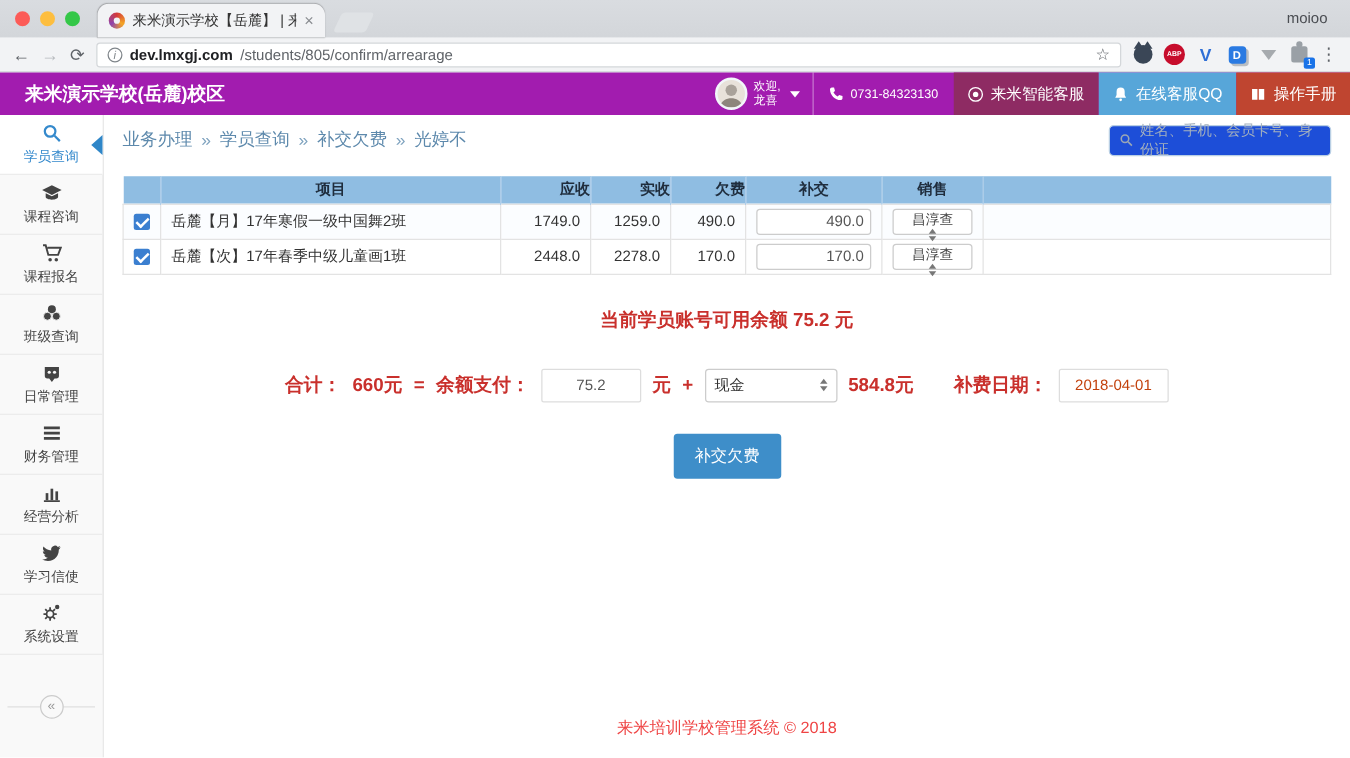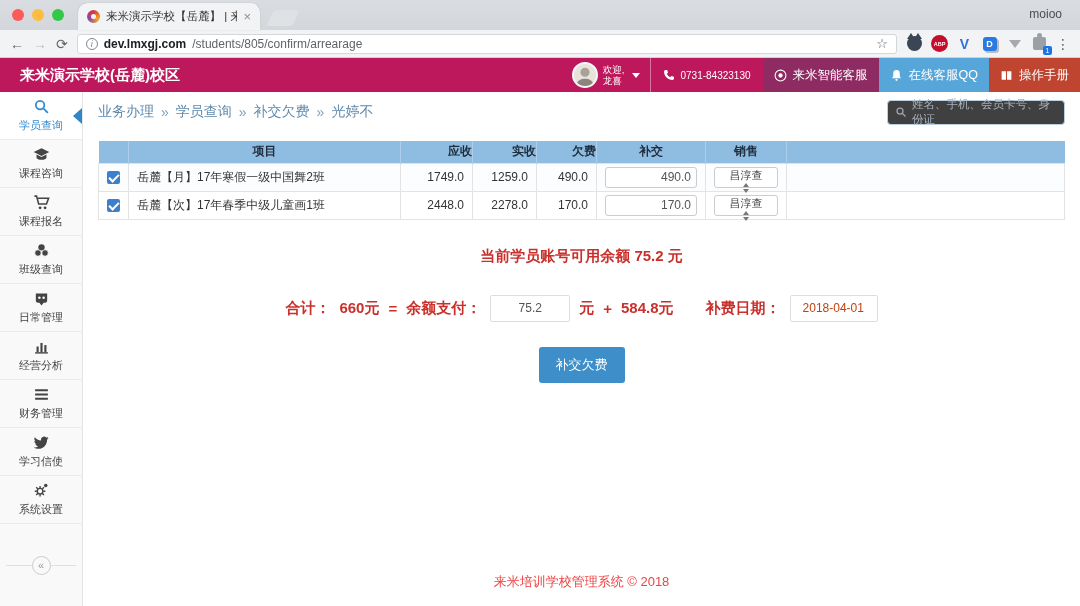--- a/index.html
+++ b/index.html
@@ -35,21 +35,21 @@
   .ext-abp { width:17px; height:17px; border-radius:50%; background:#c70d2c; color:#fff; font-size:5.5px; font-weight:bold; display:flex; align-items:center; justify-content:center; }
   .ext-v { color:#2f6fd6; font-weight:bold; font-size:14px; }
   .ext-d { width:14px; height:14px; background:#2a7ae2; border-radius:3px; color:#fff; font-size:9px; font-weight:bold; display:flex; align-items:center; justify-content:center; box-shadow:2px 2px 0 #b9bdc2; }
   .ext-vg { width:0; height:0; border-left:6px solid transparent; border-right:6px solid transparent; border-top:8px solid #a6aaae; }
   .ext-puzzle { width:13px; height:13px; background:#9aa0a6; border-radius:2px; position:relative; }
   .ext-puzzle::before { content:""; position:absolute; top:-4px; left:4px; width:5px; height:5px; border-radius:50%; background:#9aa0a6; }
   .badge1 { position:absolute; right:-4px; bottom:-3px; background:#1a73e8; color:#fff; font-size:7px; width:9px; height:9px; border-radius:2px; display:flex; align-items:center; justify-content:center; }
   .menu-dots { color:#5f6368; font-size:14px; letter-spacing:0; }
 
   
-  .appheader { height:34px; background:#be185d; display:flex; align-items:stretch; color:#fff; }
+  .appheader { height:34px; background:#a21caf; display:flex; align-items:stretch; color:#fff; }
   .app-title { font-size:15px; font-weight:bold; display:flex; align-items:center; padding-left:20px; }
   .hright { margin-left:auto; display:flex; align-items:stretch; }
   .userbox { display:flex; align-items:center; gap:5px; padding:0 10px; }
   .avatar { width:26px; height:26px; border-radius:50%; background:#e8e2da; border:2px solid #f2f6fa; overflow:hidden; display:flex; align-items:flex-end; justify-content:center; flex:none; }
   .welcome { font-size:9.5px; line-height:1.2; }
   .caret-down { width:0; height:0; border-left:4px solid transparent; border-right:4px solid transparent; border-top:5px solid #fff; margin-left:3px; }
   .phonebox { display:flex; align-items:center; gap:5px; padding:0 12px; border-left:1px solid rgba(255,255,255,.4); font-size:10px; }
   .hbtn { display:flex; align-items:center; gap:6px; padding:0 11px; font-size:12.5px; cursor:pointer; }
   .hbtn.smart { background:#8e2b63; }
   .hbtn.qq { background:#57a6d9; }
@@ -63,21 +63,21 @@
   .sideitem.active { background:#fff; color:#3489cc; }
   .sideitem.active::after { content:""; position:absolute; right:0; top:50%; transform:translateY(-50%); border-top:8px solid transparent; border-bottom:8px solid transparent; border-right:9px solid #2f86c8; }
   .collapse-row { flex:1; display:flex; align-items:center; justify-content:center; position:relative; background:#f9f9f9; }
   .collapse-row::before { content:""; position:absolute; left:6px; right:6px; top:50%; height:1px; background:#e0e0e0; }
   .collapse-btn { width:19px; height:19px; border:1px solid #ccc; border-radius:50%; background:#f9f9f9; color:#999; font-size:11px; line-height:17px; text-align:center; position:relative; }
 
   .main { flex:1; display:flex; flex-direction:column; padding:0 15px; }
   .crumb-row { height:40px; display:flex; align-items:center; }
   .breadcrumb { font-size:14px; color:#5d89ac; display:flex; gap:7px; align-items:center; }
   .crumb-sep { color:#7fa3bf; }
-  .searchbox { margin-left:auto; width:178px; height:25px; border:1px solid #b9cfe4; border-radius:4px; display:flex; align-items:center; gap:5px; padding:0 7px; color:#a5b1bd; font-size:11.5px; background:#404040; }
+  .searchbox { margin-left:auto; width:178px; height:25px; border:1px solid #b9cfe4; border-radius:4px; display:flex; align-items:center; gap:5px; padding:0 7px; color:#a5b1bd; font-size:11.5px; background:#1d4ed8; }
   .searchbox svg { width:12px; height:12px; flex:none; }
 
   table.fees { width:100%; border-collapse:collapse; font-size:12px; margin-top:9px; }
   table.fees th { background:#8fbde2; color:#1f2d3d; font-weight:bold; height:22px; font-size:12px; border-left:1px solid #aecde9; }
   table.fees th:first-child { border-left:none; }
   table.fees td { border:1px solid #e3e3e3; height:28px; padding:0 8px; color:#333; }
   table.fees tr.r1 td { background:#fbfdff; }
   td.num,th.num { text-align:right; }
   td.center { text-align:center; }
   .cb { display:inline-block; width:13px; height:13px; background:#3b7fd0; border-radius:2px; position:relative; vertical-align:middle; }
@@ -226,32 +226,32 @@
     <div class="sideitem">
       <svg viewBox="0 0 24 24">
           <path d="M4 5h16v10a3 3 0 01-3 3h-2l-3 4-3-4H7a3 3 0 01-3-3z" fill="currentColor"></path>
           <circle cx="9" cy="11" r="1.8" fill="#f9f9f9"></circle>
           <circle cx="15" cy="11" r="1.8" fill="#f9f9f9"></circle>
         </svg>
       <span>日常管理</span>
     </div>
     <div class="sideitem">
       <svg viewBox="0 0 24 24">
+          <path d="M3 6h18M3 12h18M3 18h18" stroke="currentColor" stroke-width="3"></path>
+        </svg>
+      <span>财务管理</span>
+    </div>
+    <div class="sideitem">
+      <svg viewBox="0 0 24 24">
           <path d="M3 21h18" stroke="currentColor" stroke-width="2"></path>
           <rect x="5" y="12" width="3" height="8" fill="currentColor"></rect>
           <rect x="10.5" y="7" width="3" height="13" fill="currentColor"></rect>
           <rect x="16" y="10" width="3" height="10" fill="currentColor"></rect>
         </svg>
       <span>经营分析</span>
-    </div>
-    <div class="sideitem">
-      <svg viewBox="0 0 24 24">
-          <path d="M3 6h18M3 12h18M3 18h18" stroke="currentColor" stroke-width="3"></path>
-        </svg>
-      <span>财务管理</span>
     </div>
     <div class="sideitem">
       <svg viewBox="0 0 24 24">
           <path d="M22 5.5c-.8.4-1.6.6-2.5.8A4.2 4.2 0 0021.4 4c-.8.5-1.7.9-2.7 1.1a4.3 4.3 0 00-7.4 3.9C7.7 8.8 4.6 7.1 2.5 4.5c-1.1 2-.6 4.5 1.3 5.8-.7 0-1.4-.2-2-.5 0 2.1 1.5 3.9 3.5 4.3-.6.2-1.3.2-2 .1.6 1.8 2.2 3 4.1 3A8.6 8.6 0 011 19c1.9 1.2 4.2 1.9 6.6 1.9 7.9 0 12.2-6.5 12.2-12.2v-.6c.9-.6 1.6-1.4 2.2-2.6z" fill="currentColor"></path>
         </svg>
       <span>学习信使</span>
     </div>
     <div class="sideitem">
       <svg viewBox="0 0 24 24">
           <g stroke="currentColor" stroke-width="2" fill="none">
@@ -353,20 +353,27 @@
     <div class="notice">当前学员账号可用余额 75.2 元</div>
 
     <div class="payrow">
       <span>合计：</span>
       <span>660元</span>
       <span>=</span>
       <span>余额支付：</span>
       <input class="balance-input" value="75.2" style="">
       <span>元</span>
       <span>+</span>
+      <span class="method-select">
+        <span>现金</span>
+        <span class="spin">
+            <i class="up"></i>
+            <i class="dn"></i>
+          </span>
+      </span>
       <span>584.8元</span>
       <span style="width:14px"></span>
       <span>补费日期：</span>
       <input class="date-input" value="2018-04-01" style="">
     </div>
 
     <button class="submit-btn">补交欠费</button>
 
     <div class="footer">来米培训学校管理系统 © 2018</div>
   </main>

